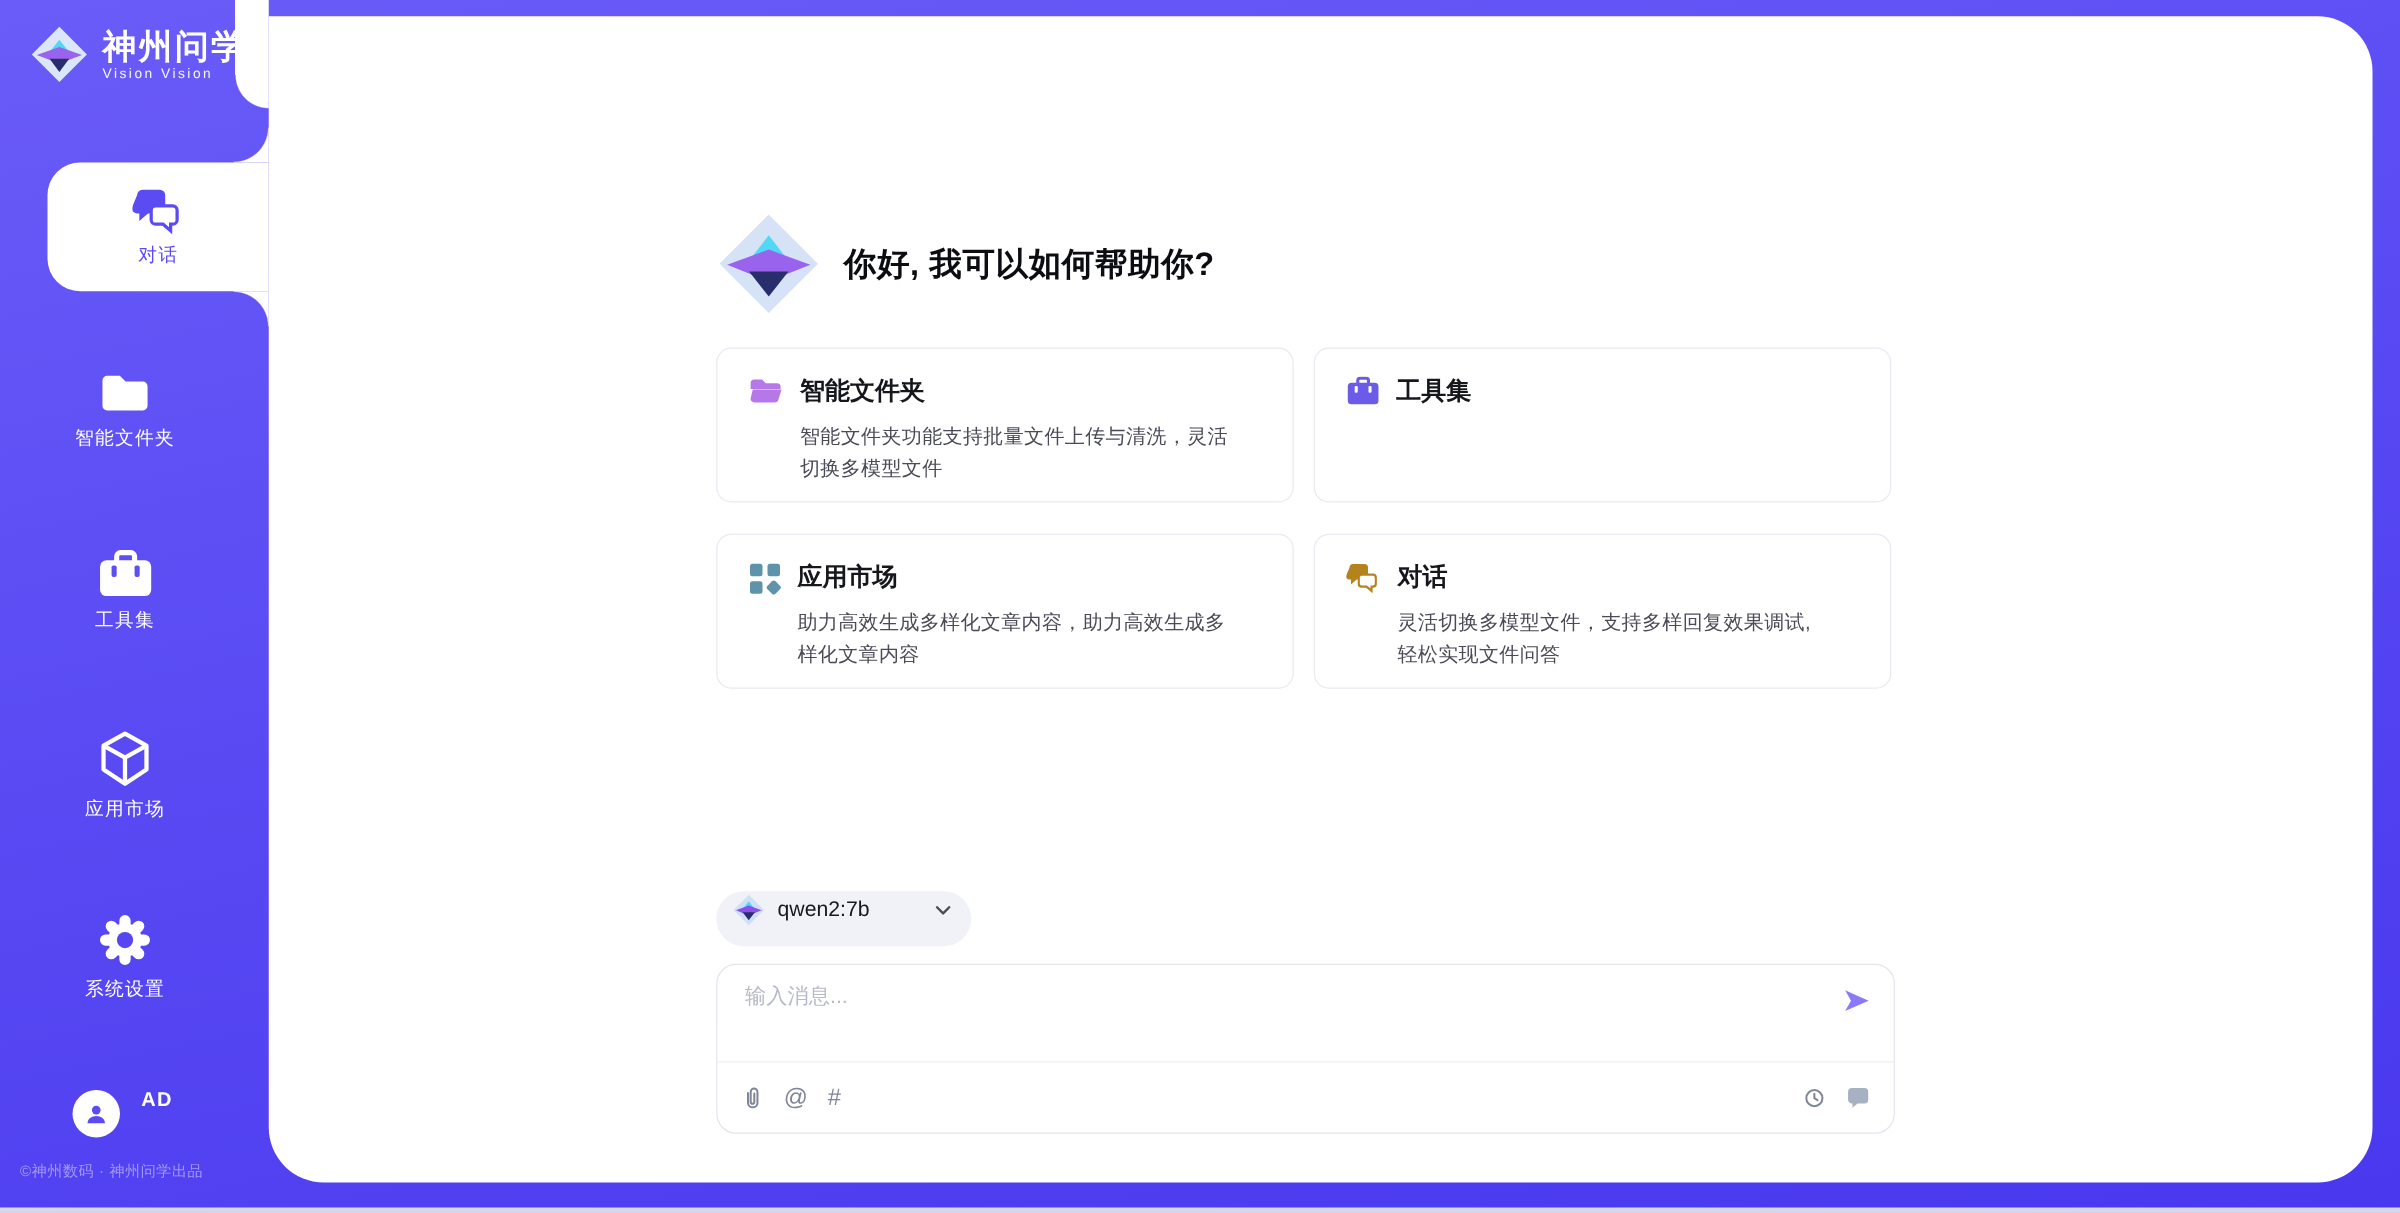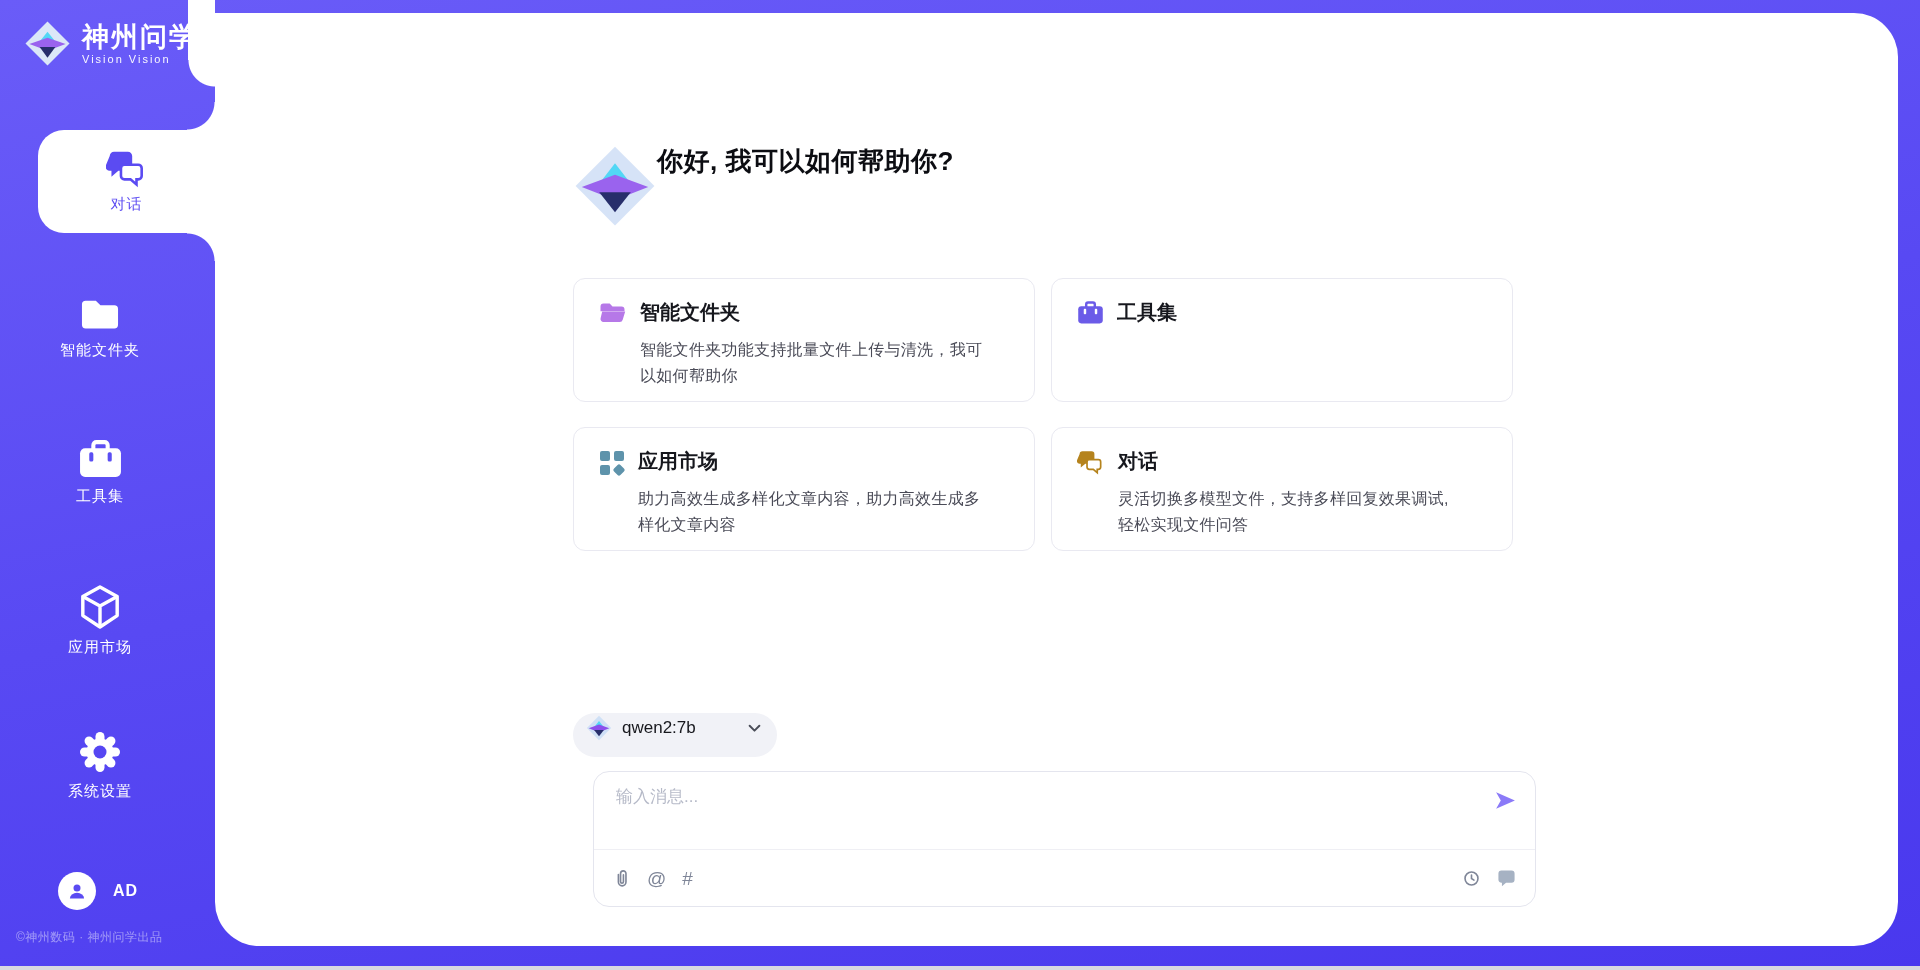--- a/index.html
+++ b/index.html
@@ -26,46 +26,46 @@
   .tab-fillet-top{position:absolute;left:187px;top:102px;width:28px;height:28px;
        background:radial-gradient(circle at 0 0,rgba(0,0,0,0) 27px,#fff 28px);}
   .tab-fillet-bottom{position:absolute;left:187px;top:233px;width:28px;height:28px;
        background:radial-gradient(circle at 0 100%,rgba(0,0,0,0) 27px,#fff 28px);}
 
   .nav-item{position:absolute;left:0;width:200px;display:flex;flex-direction:column;
             align-items:center;gap:8px;cursor:pointer;}
   .nav-label{font-size:15px;color:#fff;letter-spacing:1px;}
   .nav-label.active{color:#5b4bf2;font-weight:500;}
 
-  .user-row{position:absolute;left:58px;top:872px;display:flex;align-items:center;gap:17px;cursor:pointer;}
+  .user-row{position:absolute;left:58px;top:872px;display:flex;gap:17px;cursor:pointer;}
   .avatar{width:38px;height:38px;border-radius:50%;background:#fff;display:flex;
           align-items:center;justify-content:center;}
   .user-name{color:#fff;font-size:16px;font-weight:600;letter-spacing:1px;}
   .copyright{position:absolute;left:16px;top:929px;font-size:12px;color:rgba(255,255,255,.45);letter-spacing:.5px;}
 
   
-  .greeting{position:absolute;left:358px;top:131px;display:flex;align-items:flex-start;}
+  .greeting{position:absolute;left:358px;top:156px;display:flex;align-items:center;gap:18px;}
   .greeting h1{margin:0;font-size:26px;font-weight:700;color:#0c0d12;letter-spacing:.5px;}
 
   .cards{position:absolute;left:358px;top:265px;display:grid;
          grid-template-columns:462px 462px;gap:25px 16px;}
   .card{box-sizing:border-box;height:124px;background:#fff;border:1px solid #e9e9f1;
         border-radius:12px;padding:20px 24px 0 25px;display:flex;gap:13px;cursor:pointer;}
   .card-icon{flex:none;padding-top:2px;}
   .card-title{font-size:20px;font-weight:700;color:#16171d;margin:0 0 11px 0;}
   .card-desc{font-size:16px;line-height:26px;color:#4a4b57;width:348px;letter-spacing:.3px;}
 
   .model{position:absolute;left:358px;top:700px;box-sizing:border-box;width:204px;height:44px;
          background:#f1f2f7;border-radius:22px;display:flex;align-items:center;
          padding:0 16px 14px 13px;gap:10px;cursor:pointer;}
   .model-label{font-size:17px;color:#17181d;}
   .model .chev{margin-left:auto;}
 
   .composer{position:absolute;left:358px;top:758px;box-sizing:border-box;width:943px;height:136px;
-            border:1.5px solid #e4e5ee;border-radius:16px;background:#fff;margin-left:20px;}
+            border:1.5px solid #e4e5ee;border-radius:16px;background:#fff;}
   .composer-top{position:relative;height:77px;border-bottom:1px solid #efeff4;}
   .composer-input{position:absolute;left:20px;top:14px;width:820px;border:none;outline:none;
                   font-size:17px;color:#333;font-family:inherit;background:transparent;}
   .composer-input::placeholder{color:#b6bac8;}
   .send{position:absolute;right:18px;top:18px;cursor:pointer;}
   .composer-bottom{display:flex;align-items:center;height:56px;padding:0 19px;gap:16px;}
   .composer-bottom .spacer{flex:1;}
   .tool-ic{display:flex;align-items:center;cursor:pointer;}
   .glyph{font-size:19px;color:#7f8698;line-height:1;}
 </style>
@@ -172,21 +172,21 @@
 
       <div class="card">
         <svg class="card-icon" width="28" height="24" viewBox="0 0 28 24">
           <g fill="#b678e8">
             <path d="M1.5 5.5 a3 3 0 0 1 3-3 h6.2 l2.8 3 h9 a3 3 0 0 1 3 3 v1.7 H1.5 z"></path>
             <path d="M3.2 10.5 h23 l-2.5 8.3 a3 3 0 0 1 -2.9 2.2 H4.5 a3 3 0 0 1 -2.9 -3.8 z"></path>
           </g>
         </svg>
         <div>
           <div class="card-title">智能文件夹</div>
-          <div class="card-desc">智能文件夹功能支持批量文件上传与清洗，我可以如何帮助你</div>
+          <div class="card-desc">智能文件夹功能支持批量文件上传与清洗，灵活切换多模型文件</div>
         </div>
       </div>
 
       <div class="card">
         <svg class="card-icon" width="27" height="24" viewBox="0 0 44 38">
           <rect x="15" y="2" width="14" height="10" rx="3" fill="none" stroke="#6b5be8" stroke-width="4"></rect>
           <rect x="2" y="8" width="40" height="28" rx="5" fill="#6b5be8"></rect>
           <rect x="11" y="12" width="4" height="9" rx="1.5" fill="#fff"></rect>
           <rect x="29" y="12" width="4" height="9" rx="1.5" fill="#fff"></rect>
         </svg>

